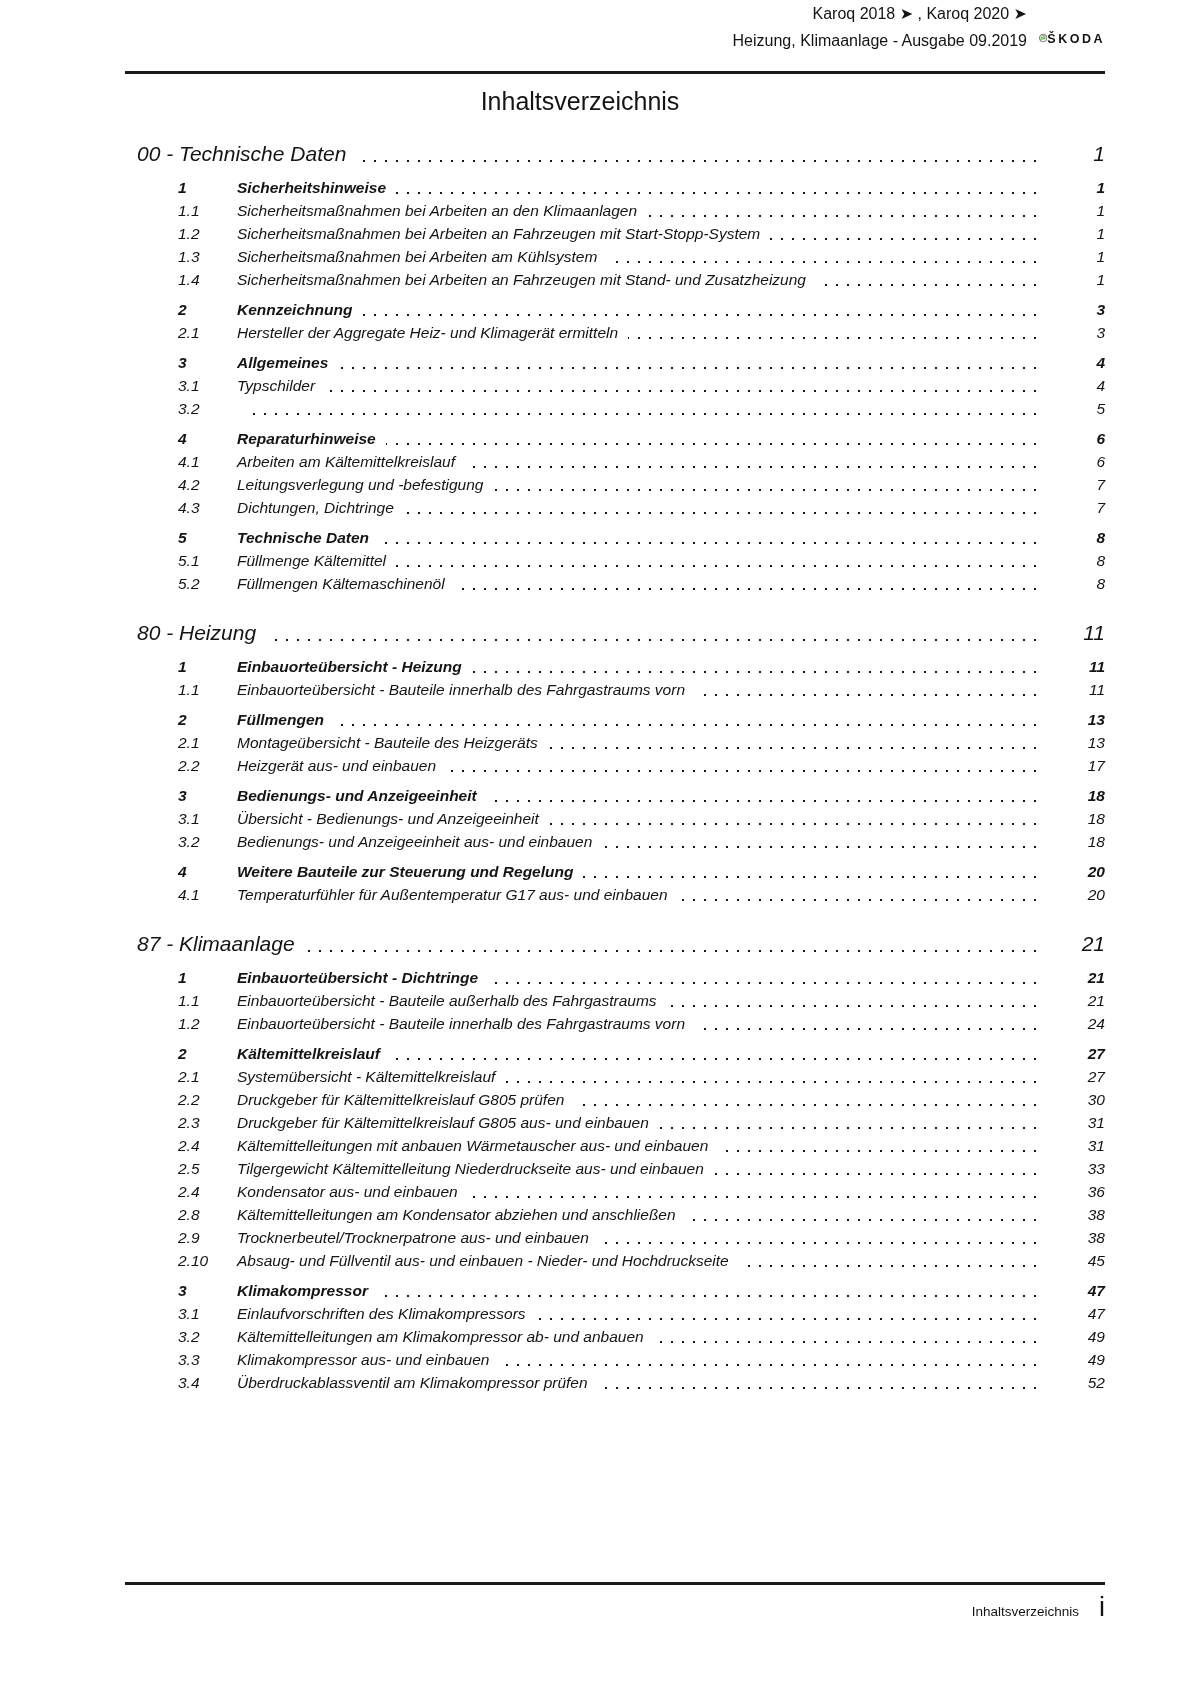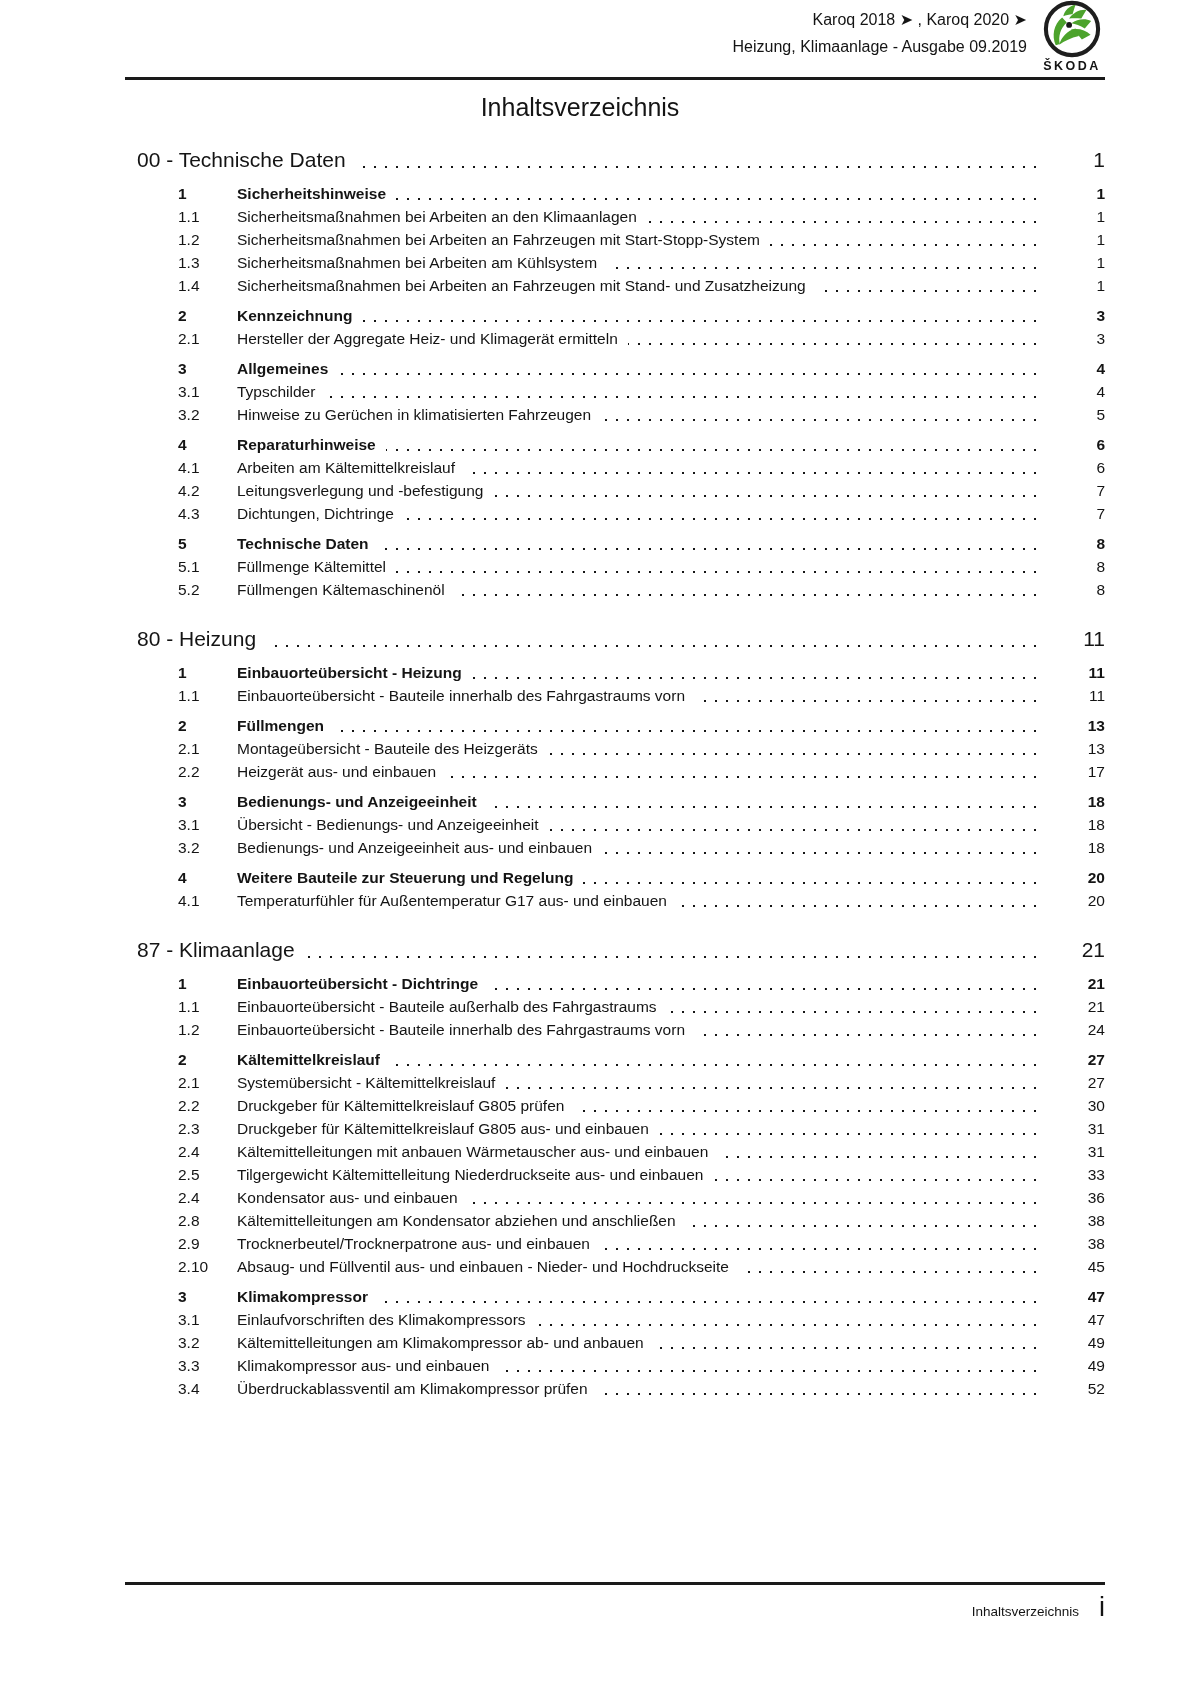--- a/index.html
+++ b/index.html
@@ -6,30 +6,30 @@
   body {
     width:1191px; height:1684px; background:#ffffff; position:relative;
     font-family:"Liberation Sans", sans-serif; color:#141414;
     -webkit-font-smoothing:antialiased; overflow:hidden;
   }
   .content { position:absolute; left:125px; top:0; width:980px; }
 
   
   .header-row { display:flex; justify-content:flex-end; align-items:flex-end; }
   .header-text { text-align:right; font-size:16px; line-height:27px; margin-bottom:13px; white-space:nowrap; }
-  .logo-block { width:66px; margin-left:12px; display:flex; flex-direction:column; align-items:center; }
+  .logo-block { width:66px; margin-left:12px; display:flex; flex-direction:row; align-items:center; }
   .logo-block svg { width:58px; height:58px; display:block; }
   .brand-text { font-size:12.5px; font-weight:bold; letter-spacing:2.5px; margin-top:1px; }
   .rule { height:3px; background:#1a1a1a; margin-top:4px; }
 
   
   .page-title { text-align:center; font-size:25px; margin-top:13px; padding-right:70px; }
 
   
-  .toc { margin-top:4px; }
+  .toc { margin-top:4px;font-style:italic; }
   .chapter { margin-top:23px; }
   .row { display:flex; align-items:baseline; }
   .chapter-row { font-size:21px; line-height:30px; margin-bottom:3px; }
   .ch-label { flex:none; padding-left:12px; }
   .sec { padding-left:53px; font-size:15.5px; line-height:23px; }
   .sec.bold { font-weight:bold; margin-top:7px; }
   .num { flex:none; width:59px; }
   .title-cell { flex:none; }
   .leader {
     flex:1 1 auto; min-width:18px; height:2px; align-self:flex-end;
@@ -134,21 +134,20 @@
           <span class="page-num">4</span>
         </div>
         <div class="row sec">
           <span class="num">3.1</span>
           <span class="title-cell">Typschilder</span>
           <span class="leader"></span>
           <span class="page-num">4</span>
         </div>
         <div class="row sec">
           <span class="num">3.2</span>
-          <span class="title-cell">Hinweise zu Gerüchen in klimatisierten Fahrzeugen</span>
           <span class="leader"></span>
           <span class="page-num">5</span>
         </div>
         <div class="row sec bold">
           <span class="num">4</span>
           <span class="title-cell">Reparaturhinweise</span>
           <span class="leader"></span>
           <span class="page-num">6</span>
         </div>
         <div class="row sec">

